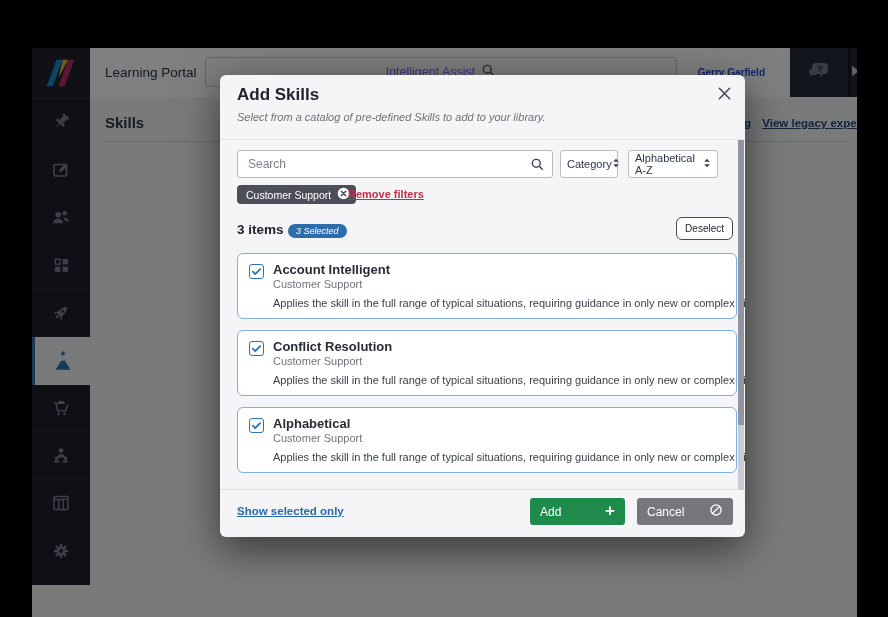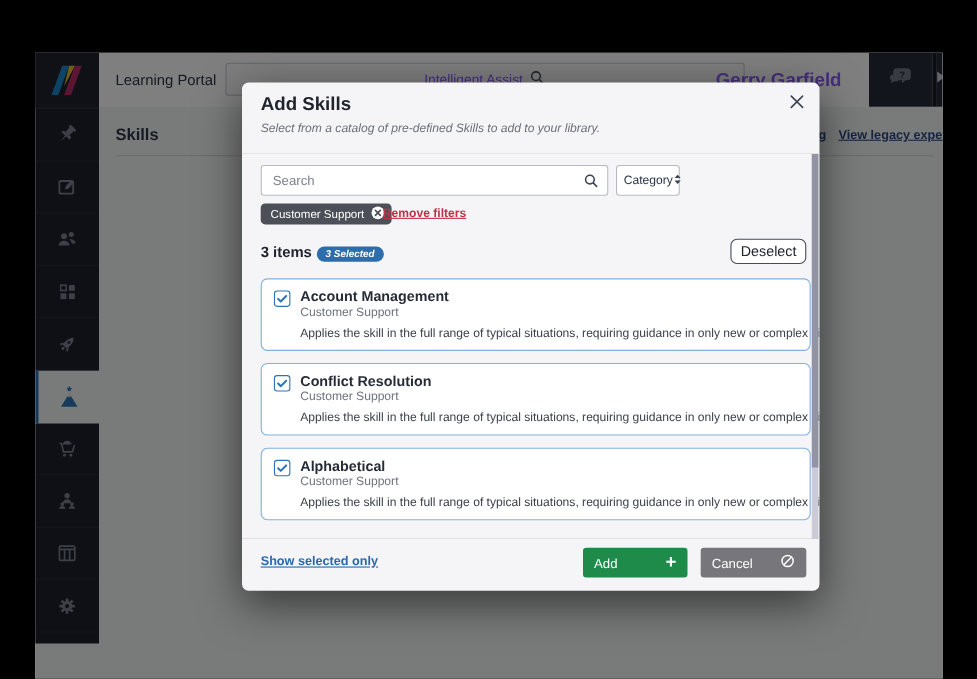--- a/index.html
+++ b/index.html
@@ -17,21 +17,21 @@
   .nav-item svg{display:block;}
 
   
   .header{position:absolute;left:58px;top:0;width:767px;height:49px;background:#ffffff;z-index:1;}
   .brand{position:absolute;left:15px;top:0;height:49px;display:flex;align-items:center;
          font-size:13.5px;color:#2b3447;font-weight:500;}
   .assist{position:absolute;left:115px;top:9px;width:472px;height:30px;background:#fbfbfd;
           border:1px solid #c7cad1;border-radius:3px;display:flex;align-items:center;justify-content:center;
           gap:6px;font-size:12.5px;color:#8b5cf6;box-sizing:border-box;}
   .username{position:absolute;right:92px;top:0;height:49px;display:flex;align-items:center;
-            font-size:17px;font-weight:bold;color:#8b5cf6;}
+            font-size:10px;font-weight:bold;color:#1d4ed8;}
   .hdr-tiles{position:absolute;right:0;top:0;height:49px;display:flex;}
   .hdr-tile{width:58px;height:49px;background:#262a38;display:flex;align-items:center;justify-content:center;}
   .hdr-seam{width:3px;height:49px;background:#171a23;}
   .hdr-tile.partial{width:6px;overflow:hidden;justify-content:flex-start;}
 
   
   .page-title{position:absolute;left:73px;top:66px;font-size:15px;font-weight:bold;color:#2b3447;z-index:1;}
   .page-rule{position:absolute;left:73px;top:93px;width:744px;height:1px;background:#d6d7db;z-index:1;}
   .legacy-row{position:absolute;left:705px;top:69px;white-space:nowrap;font-size:11.5px;font-weight:bold;
               color:#2b4a7e;z-index:1;}
@@ -62,24 +62,24 @@
             font-size:11px;color:#2b3447;cursor:pointer;}
   .sel-cat{left:340px;width:58px;}
   .sel-sort{left:408px;width:90px;}
 
   .chip{position:absolute;left:17px;top:110px;height:19px;background:#4d4f58;border-radius:4px;display:flex;
         align-items:center;gap:6px;padding:0 6px 0 9px;color:#fff;font-size:10.5px;cursor:pointer;}
   .remove-filters{position:absolute;left:128px;top:113px;font-size:11px;font-weight:bold;color:#bf3148;
         text-decoration:underline;cursor:pointer;}
 
   .count{position:absolute;left:17px;top:147px;font-size:13.5px;font-weight:bold;color:#20242e;}
-  .badge{position:absolute;left:68px;top:149px;background:#2d6dab;color:#fff;font-size:9px;font-weight:bold;
+  .badge{position:absolute;left:68px;top:149px;background:#2d6dab;color:#fff;font-size:9px;font-weight:normal;
          font-style:italic;border-radius:9px;padding:2px 8px;}
   .deselect{position:absolute;right:12px;top:142px;height:23px;background:#fff;border:1.5px solid #454b57;
-            border-radius:6px;font-size:13px;color:#20242e;display:flex;align-items:center;padding:0 8px;
+            border-radius:6px;font-size:10px;color:#20242e;display:flex;align-items:center;padding:0 8px;
             box-sizing:border-box;cursor:pointer;}
 
   .card{position:absolute;left:17px;width:500px;height:66px;background:#fff;border:1px solid #7fb1e0;
         border-radius:6px;box-sizing:border-box;cursor:pointer;}
   .card .cb{position:absolute;left:11px;top:10px;width:15px;height:15px;background:#fff;border:1.5px solid #2e74b5;
         border-radius:3px;box-sizing:border-box;display:flex;align-items:center;justify-content:center;cursor:pointer;}
   .card .ttl{position:absolute;left:35px;top:8px;font-size:13px;font-weight:bold;color:#262b36;}
   .card .cat{position:absolute;left:35px;top:24px;font-size:11px;color:#6f737e;}
   .card .desc{position:absolute;left:35px;top:43px;font-size:11px;color:#3b404b;white-space:nowrap;}
 
@@ -280,20 +280,29 @@
       </div>
       <div class="m-select sel-cat">
         <span>Category</span>
         <span>
           <svg width="8" height="12" viewBox="0 0 10 14" fill="#3a4150">
             <path d="M1.5 5.5L5 1.8l3.5 3.7z"></path>
               <path d="M1.5 8.5L5 12.2l3.5-3.7z"></path>
             </svg>
         </span>
       </div>
+      <div class="m-select sel-sort">
+        <span>Alphabetical A-Z</span>
+        <span>
+          <svg width="8" height="12" viewBox="0 0 10 14" fill="#3a4150">
+            <path d="M1.5 5.5L5 1.8l3.5 3.7z"></path>
+              <path d="M1.5 8.5L5 12.2l3.5-3.7z"></path>
+            </svg>
+        </span>
+      </div>
 
       <div class="chip">
         <span>Customer Support</span>
         <span>
           <svg width="13" height="13" viewBox="0 0 14 14">
               <circle cx="7" cy="7" r="6.2" fill="#fff"></circle>
             <path d="M4.6 4.6l4.8 4.8M9.4 4.6L4.6 9.4" stroke="#4d4f58" stroke-width="1.6" stroke-linecap="round"></path>
             </svg>
         </span>
       </div>
@@ -302,21 +311,21 @@
       <div class="count">3 items</div>
       <div class="badge">3 Selected</div>
       <div class="deselect">Deselect</div>
 
       <div class="card" style="top:178px">
         <span class="cb">
           <svg width="11" height="11" viewBox="0 0 12 12" fill="none" stroke="#2e74b5" stroke-width="2" stroke-linecap="round" stroke-linejoin="round">
               <path d="M2 6.2l2.6 2.6L10 3.4"></path>
             </svg>
         </span>
-        <div class="ttl">Account Management</div>
+        <div class="ttl">Account Intelligent</div>
         <div class="cat">Customer Support</div>
         <div class="desc">Applies the skill in the full range of typical situations, requiring guidance in only new or complex situations.</div>
       </div>
       <div class="card" style="top:255px">
         <span class="cb">
           <svg width="11" height="11" viewBox="0 0 12 12" fill="none" stroke="#2e74b5" stroke-width="2" stroke-linecap="round" stroke-linejoin="round">
               <path d="M2 6.2l2.6 2.6L10 3.4"></path>
             </svg>
         </span>
         <div class="ttl">Conflict Resolution</div>

